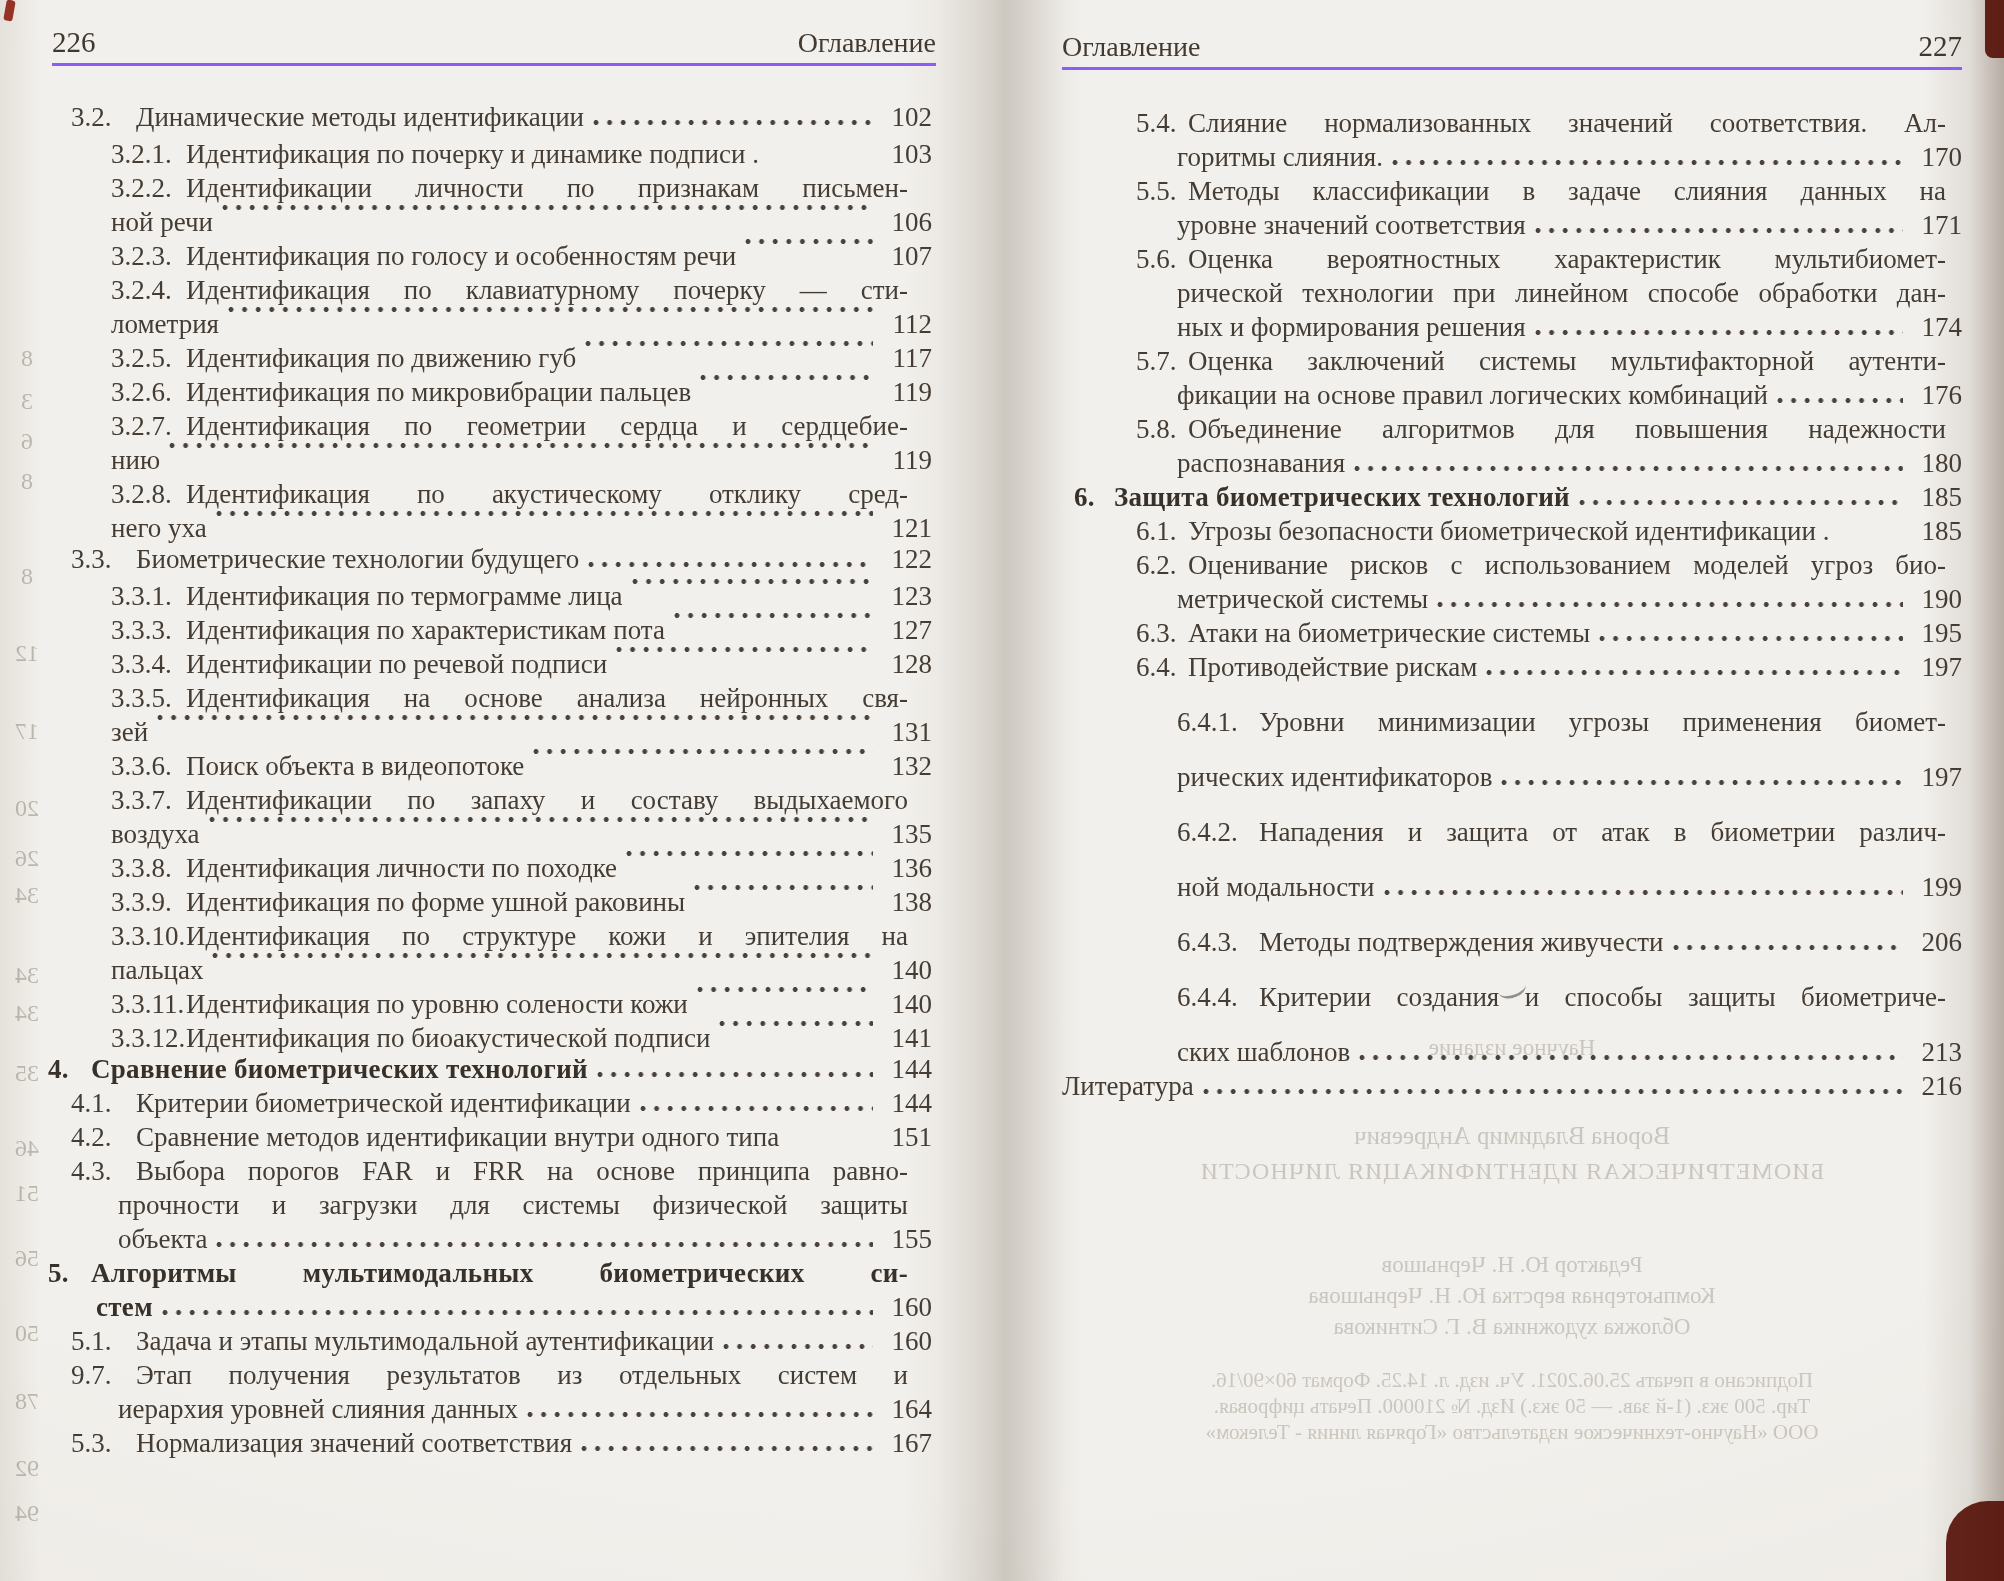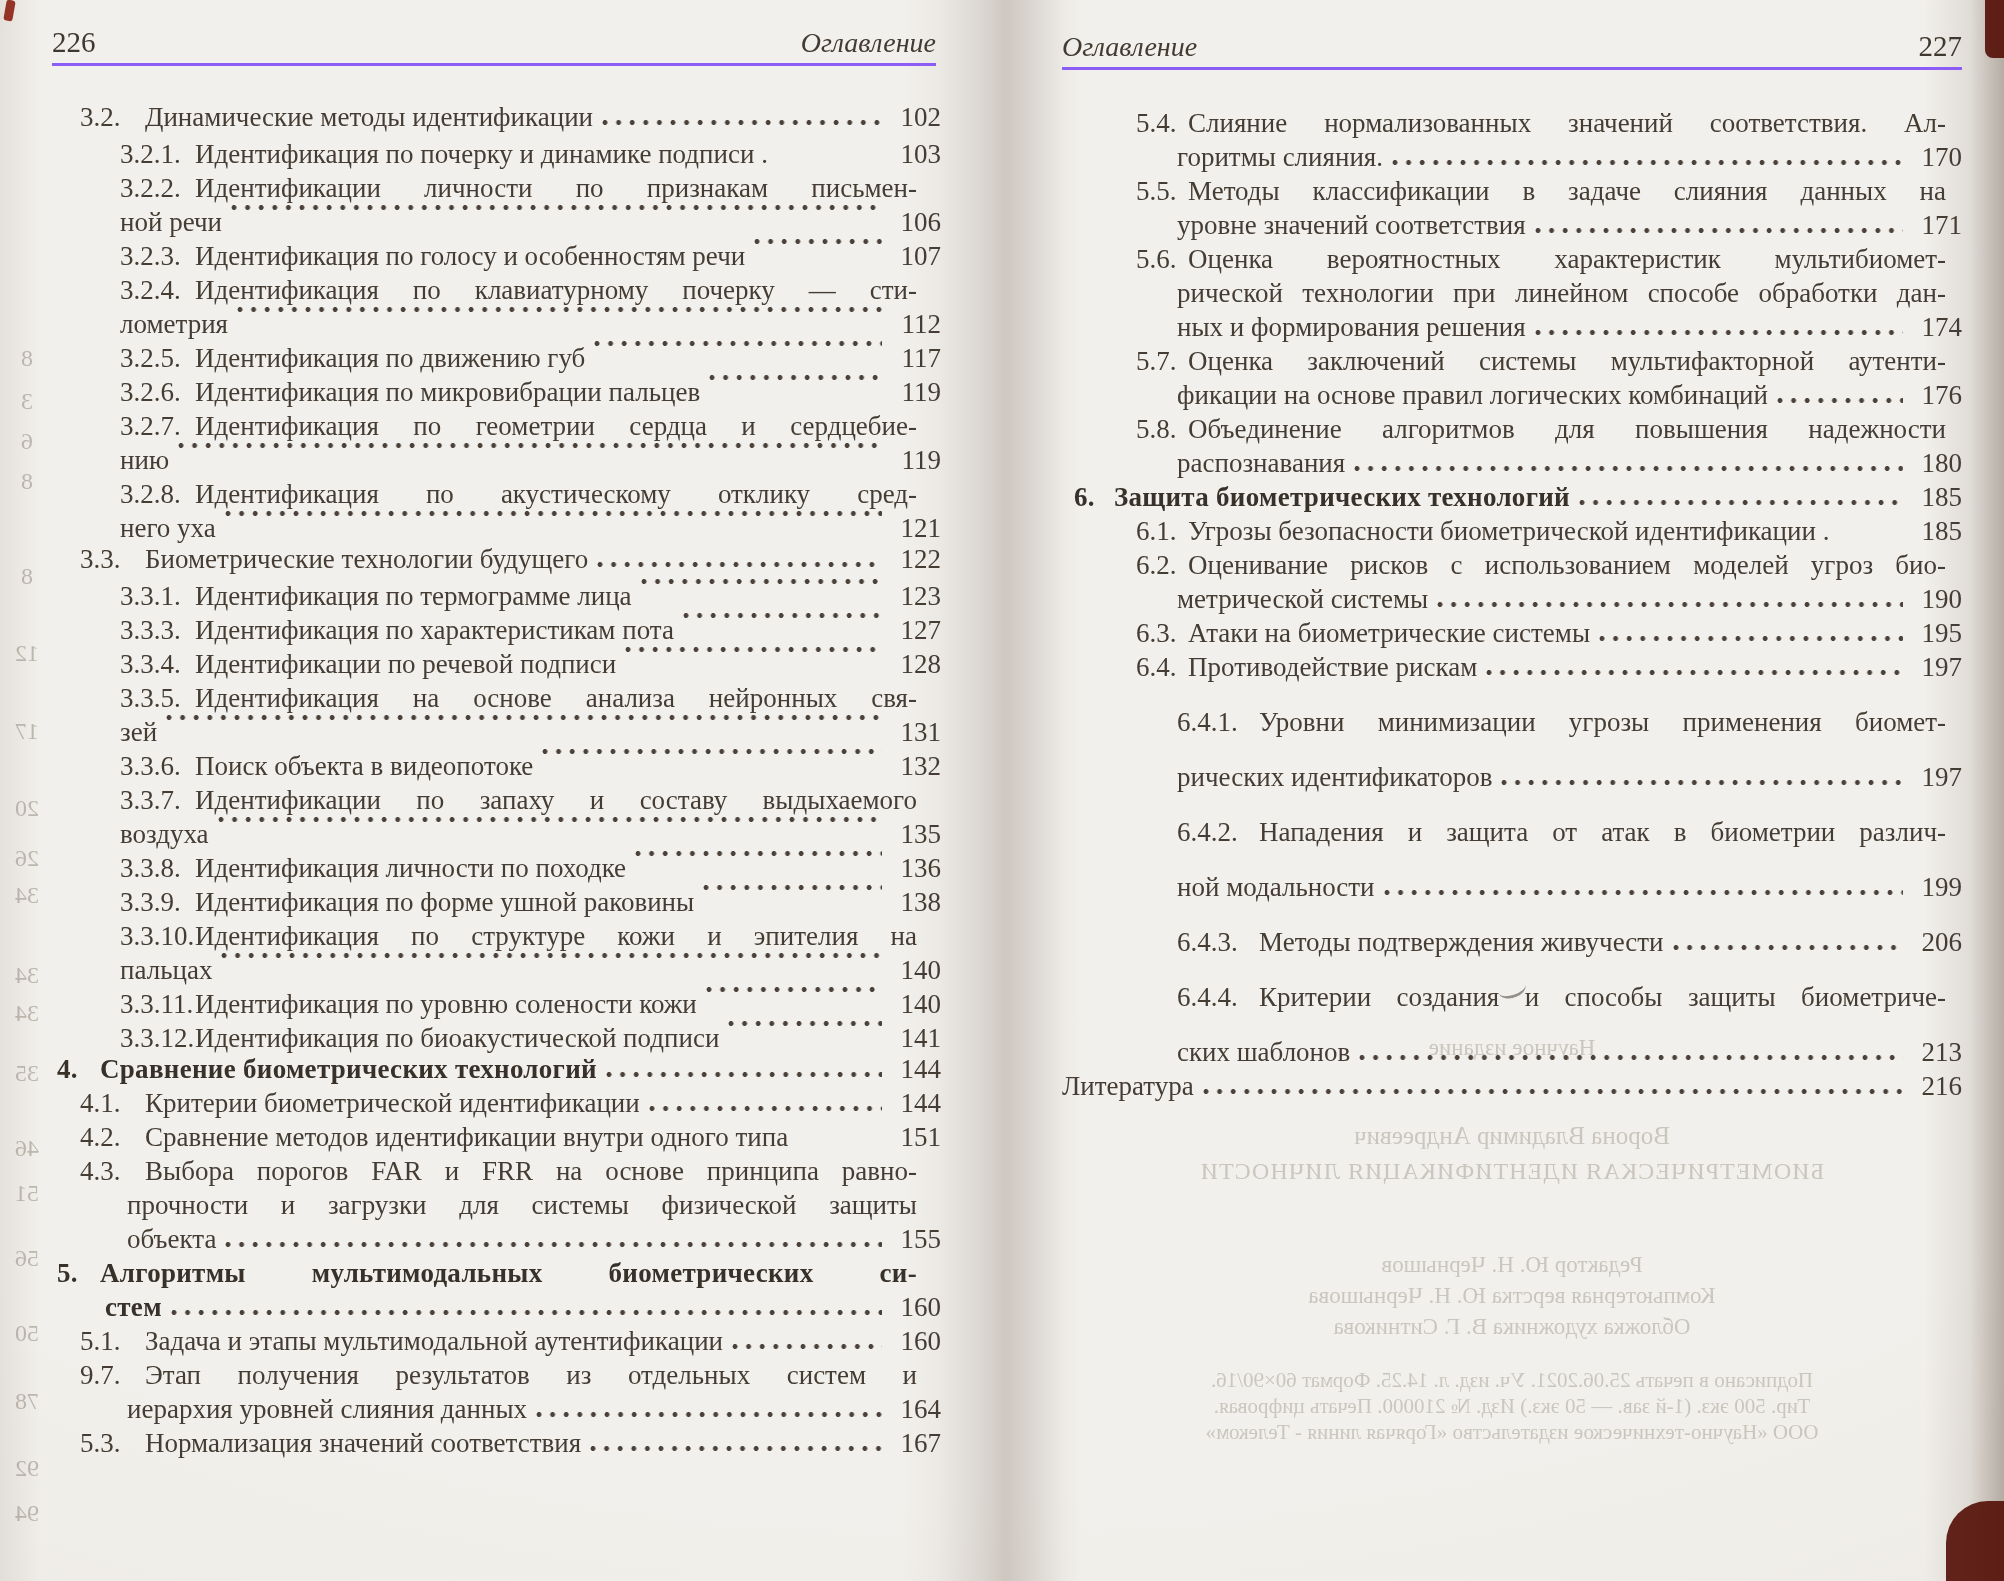--- a/index.html
+++ b/index.html
@@ -9,21 +9,21 @@
     color:#453d34;
     background:
       linear-gradient(90deg, rgba(130,115,95,.12) 0px, rgba(130,115,95,0) 40px, rgba(0,0,0,0) 45%, rgba(115,100,82,.10) 49%, rgba(115,100,82,.16) 50.3%, rgba(115,100,82,0) 54%, rgba(0,0,0,0) 96%, rgba(105,85,70,.22) 100%),
       radial-gradient(130% 95% at 48% 42%, #f2f0ec 55%, #e9e6e0 100%);
     background-color:#efede9;
   }
   
   .pg-header{position:absolute;display:flex;justify-content:space-between;align-items:baseline;
     border-bottom:3px solid #8b5cf6;padding-bottom:4px;}
   .folio{font-size:29px;color:#3f382f;}
-  .rhead{font-style:italic;font-size:28px;color:#433b32;}
+  .rhead{font-size:28px;color:#433b32;}
   
   .toc{position:absolute;font-size:27px;}
   .trow{display:flex;align-items:baseline;height:34px;white-space:nowrap;}
   .trow .num{flex:none;}
   .trow .pg{flex:none;min-width:52px;text-align:right;}
   .trow.bold .num,.trow.bold .t{font-weight:700;color:#38312a;letter-spacing:.3px;}
   .leader{flex:1 1 auto;min-width:10px;height:7px;align-self:baseline;margin:0 7px 0 9px;
     background-image:radial-gradient(circle at 3px 3.5px, #4a423a 2.1px, rgba(0,0,0,0) 2.8px);
     background-size:13.6px 7px;background-repeat:repeat-x;}
   .leader.nodots{background:none;min-width:4px;margin:0 4px;}
@@ -58,21 +58,21 @@
   #right-edge-shade{right:0;top:0;width:34px;height:1581px;
     background:linear-gradient(270deg, rgba(95,75,60,.25), rgba(95,75,60,0));}
 </style>
 </head>
 <body>
 
 <div class="pg-header" style="left:52px;top:26px;width:884px;">
   <span class="folio">226</span>
   <span class="rhead">Оглавление</span>
 </div>
-<div id="toc-left" class="toc" style="left:57px;top:102px;width:884px;">
+<div id="toc-left" class="toc" style="left:48px;top:102px;width:884px;">
     <div class="trow l2">
       <span class="num">3.2.</span>
       <span class="t">Динамические методы идентификации</span>
       <span class="leader"></span>
       <span class="pg">102</span>
     </div>
     <div class="trow l3">
       <span class="num">3.2.1.</span>
       <span class="t">Идентификация по почерку и динамике подписи .</span>
       <span class="leader nodots"></span>

